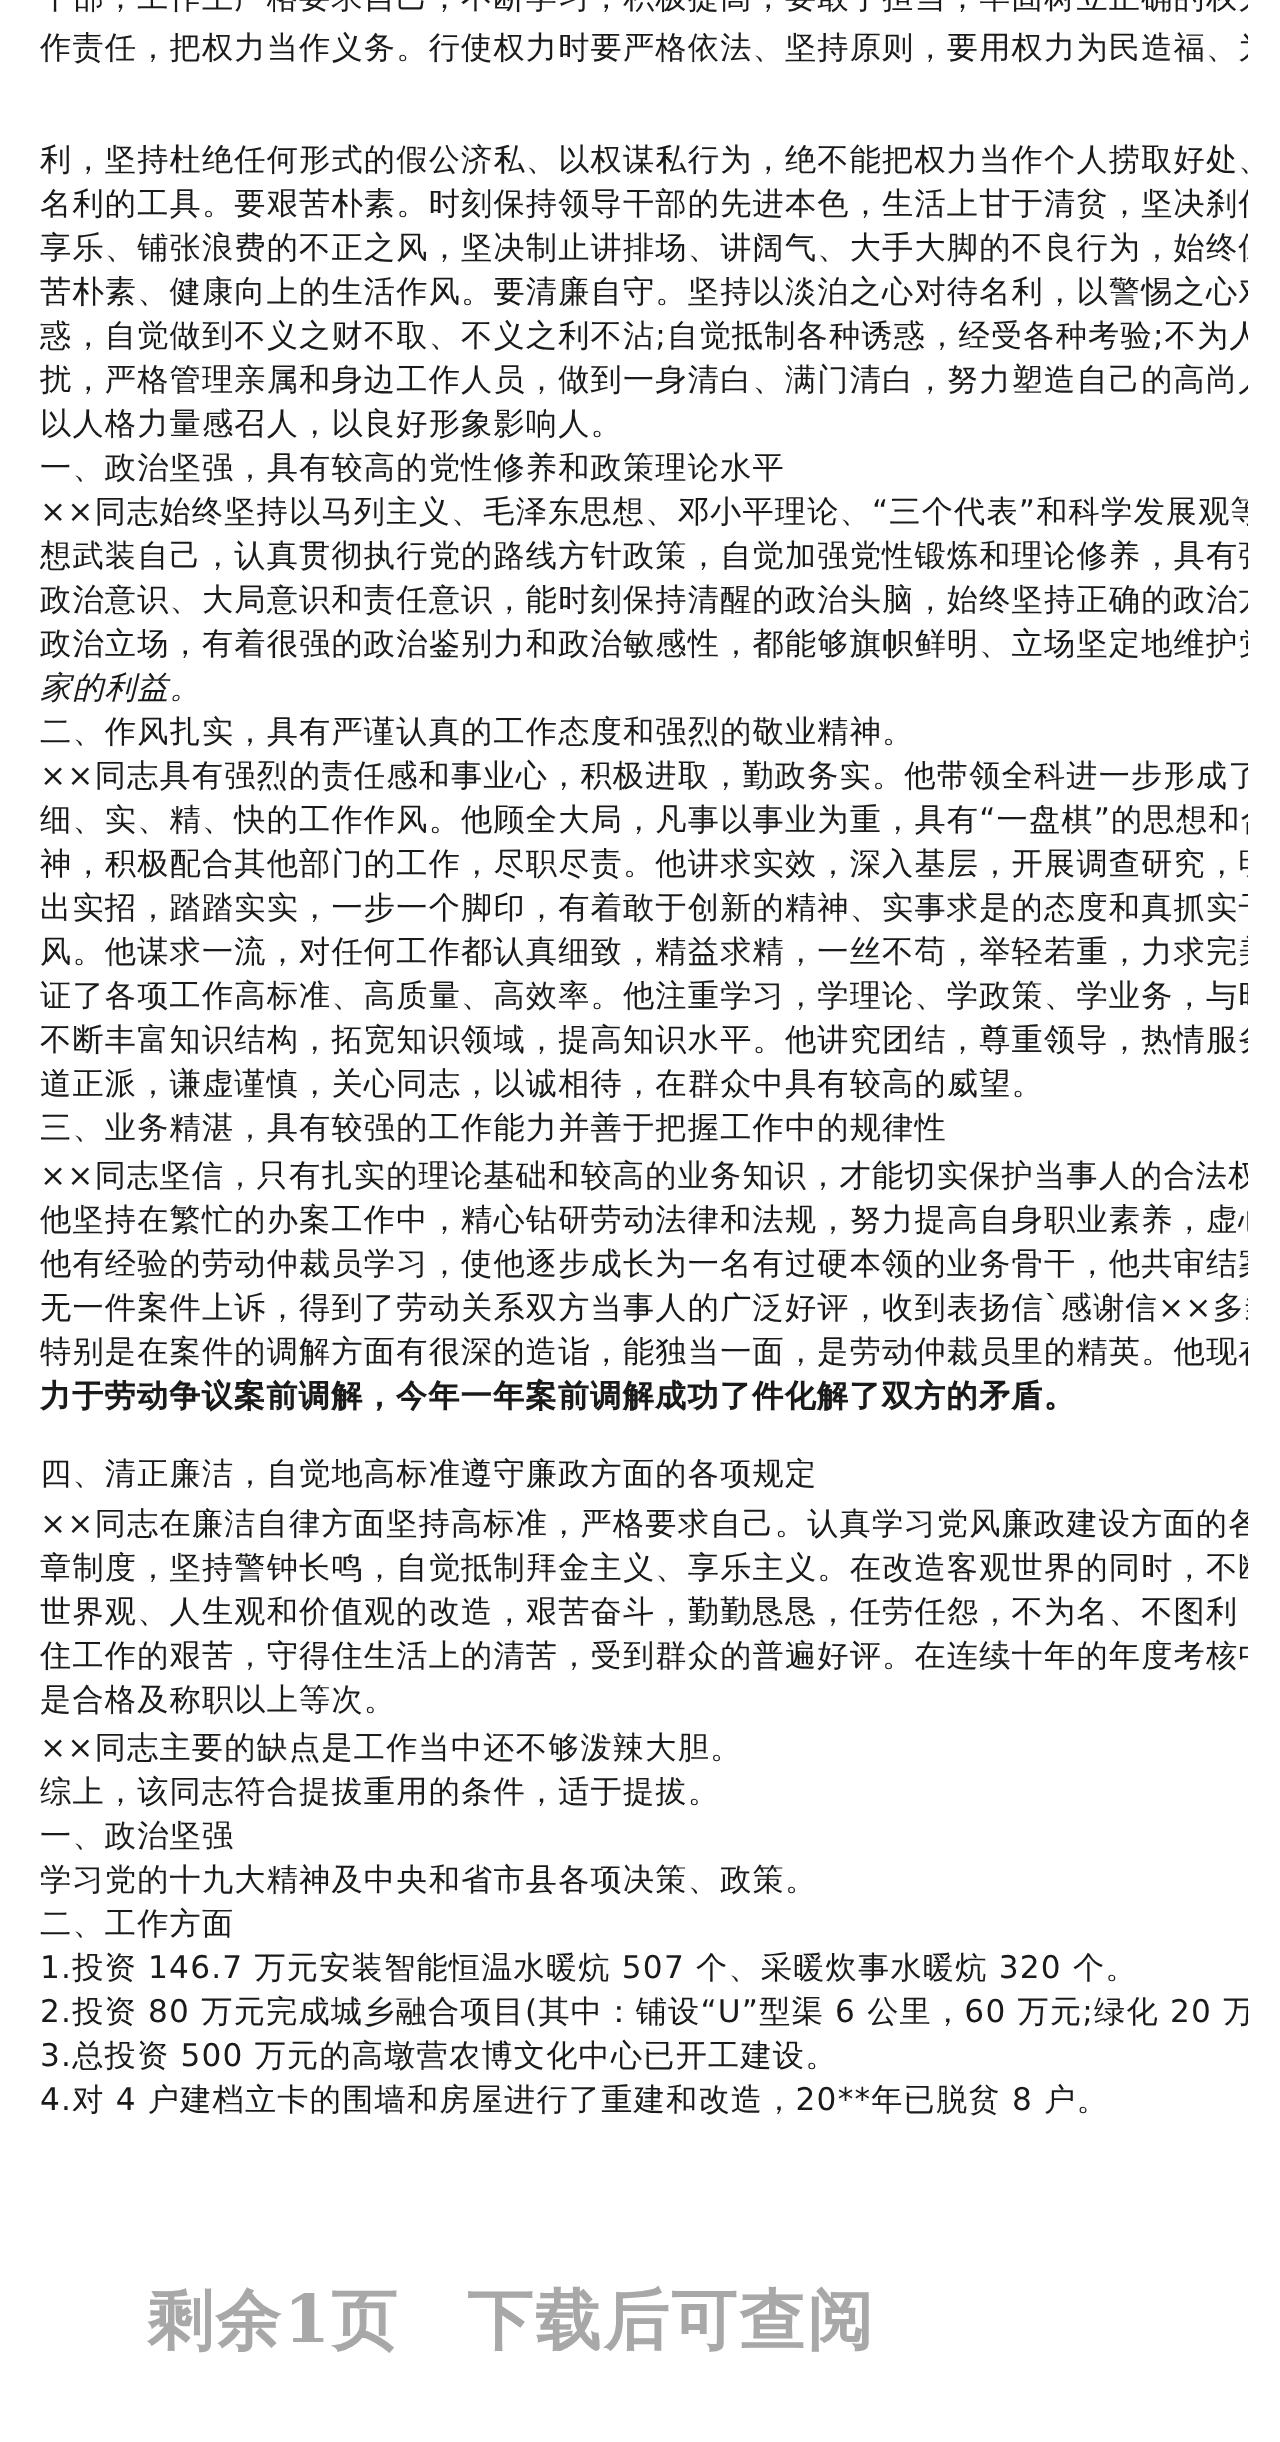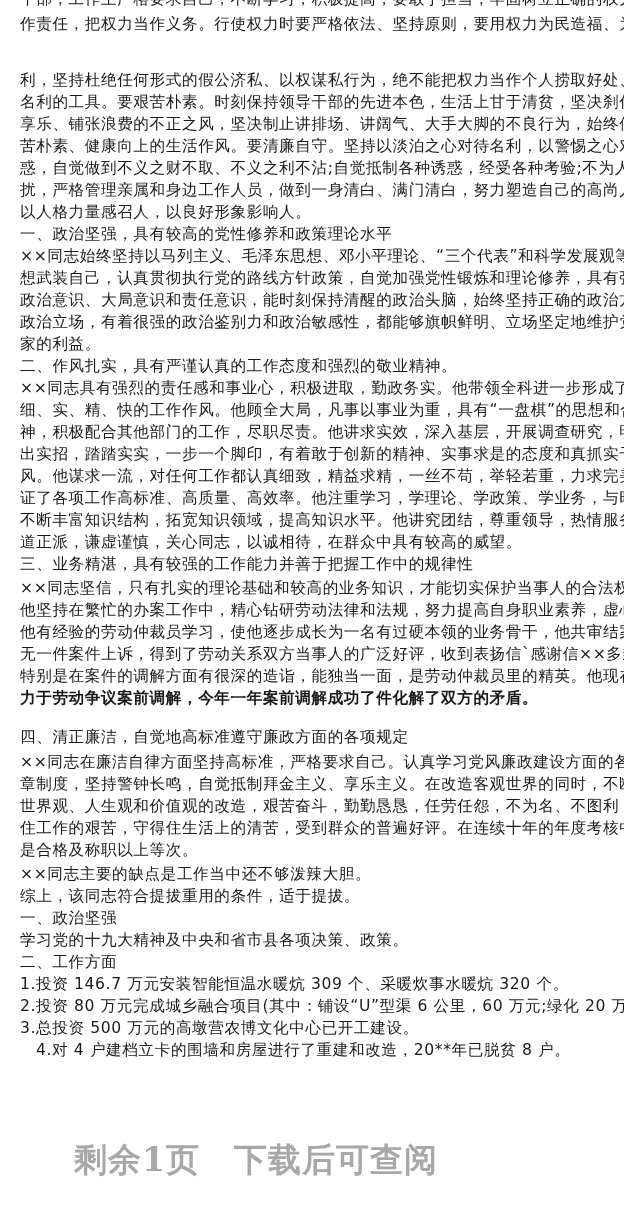--- a/index.html
+++ b/index.html
@@ -63,21 +63,21 @@
       <div class="line" style="top: 113px;">享乐、铺张浪费的不正之风，坚决制止讲排场、讲阔气、大手大脚的不良行为，始终保持艰</div>
       <div class="line" style="top: 135px;">苦朴素、健康向上的生活作风。要清廉自守。坚持以淡泊之心对待名利，以警惕之心对待诱</div>
       <div class="line" style="top: 157px;">惑，自觉做到不义之财不取、不义之利不沾;自觉抵制各种诱惑，经受各种考验;不为人情所</div>
       <div class="line" style="top: 179px;">扰，严格管理亲属和身边工作人员，做到一身清白、满门清白，努力塑造自己的高尚人格，</div>
       <div class="line" style="top: 201px;">以人格力量感召人，以良好形象影响人。</div>
       <div class="line" style="top: 223px;">一、政治坚强，具有较高的党性修养和政策理论水平</div>
       <div class="line" style="top: 245px;">××同志始终坚持以马列主义、毛泽东思想、邓小平理论、“三个代表”和科学发展观等重要思</div>
       <div class="line" style="top: 267px;">想武装自己，认真贯彻执行党的路线方针政策，自觉加强党性锻炼和理论修养，具有强烈的</div>
       <div class="line" style="top: 289px;">政治意识、大局意识和责任意识，能时刻保持清醒的政治头脑，始终坚持正确的政治方向、</div>
       <div class="line" style="top: 311px;">政治立场，有着很强的政治鉴别力和政治敏感性，都能够旗帜鲜明、立场坚定地维护党和国</div>
-      <div class="line" style="top: 333px;">家的利益。</div>
+      <div class="line" style="top: 333px; font-style: italic;">家的利益。</div>
       <div class="line" style="top: 355px;">二、作风扎实，具有严谨认真的工作态度和强烈的敬业精神。</div>
       <div class="line" style="top: 377px;">××同志具有强烈的责任感和事业心，积极进取，勤政务实。他带领全科进一步形成了严、</div>
       <div class="line" style="top: 399px;">细、实、精、快的工作作风。他顾全大局，凡事以事业为重，具有“一盘棋”的思想和合作精</div>
       <div class="line" style="top: 421px;">神，积极配合其他部门的工作，尽职尽责。他讲求实效，深入基层，开展调查研究，明实情，</div>
       <div class="line" style="top: 443px;">出实招，踏踏实实，一步一个脚印，有着敢于创新的精神、实事求是的态度和真抓实干的作</div>
       <div class="line" style="top: 465px;">风。他谋求一流，对任何工作都认真细致，精益求精，一丝不苟，举轻若重，力求完美，保</div>
       <div class="line" style="top: 487px;">证了各项工作高标准、高质量、高效率。他注重学习，学理论、学政策、学业务，与时俱进，</div>
       <div class="line" style="top: 509px;">不断丰富知识结构，拓宽知识领域，提高知识水平。他讲究团结，尊重领导，热情服务，公</div>
       <div class="line" style="top: 531px;">道正派，谦虚谨慎，关心同志，以诚相待，在群众中具有较高的威望。</div>
       <div class="line" style="top: 553px;">三、业务精湛，具有较强的工作能力并善于把握工作中的规律性</div>
@@ -91,22 +91,22 @@
       <div class="line" style="top: 751px;">××同志在廉洁自律方面坚持高标准，严格要求自己。认真学习党风廉政建设方面的各项规</div>
       <div class="line" style="top: 773px;">章制度，坚持警钟长鸣，自觉抵制拜金主义、享乐主义。在改造客观世界的同时，不断加强</div>
       <div class="line" style="top: 795px;">世界观、人生观和价值观的改造，艰苦奋斗，勤勤恳恳，任劳任怨，不为名、不图利，耐得</div>
       <div class="line" style="top: 817px;">住工作的艰苦，守得住生活上的清苦，受到群众的普遍好评。在连续十年的年度考核中，都</div>
       <div class="line" style="top: 839px;">是合格及称职以上等次。</div>
       <div class="line" style="top: 863px;">××同志主要的缺点是工作当中还不够泼辣大胆。</div>
       <div class="line" style="top: 885px;">综上，该同志符合提拔重用的条件，适于提拔。</div>
       <div class="line" style="top: 907px;">一、政治坚强</div>
       <div class="line" style="top: 929px;">学习党的十九大精神及中央和省市县各项决策、政策。</div>
       <div class="line" style="top: 951px;">二、工作方面</div>
-      <div class="line" style="top: 973px;">1.投资 146.7 万元安装智能恒温水暖炕 309 个、采暖炊事水暖炕 320 个。</div>
+      <div class="line" style="top: 973px;">1.投资 146.7 万元安装智能恒温水暖炕 507 个、采暖炊事水暖炕 320 个。</div>
       <div class="line" style="top: 995px;">2.投资 80 万元完成城乡融合项目(其中：铺设“U”型渠 6 公里，60 万元;绿化 20 万元)。</div>
       <div class="line" style="top: 1017px;">3.总投资 500 万元的高墩营农博文化中心已开工建设。</div>
-      <div class="line" style="top: 1039px; margin-left: 16px;">4.对 4 户建档立卡的围墙和房屋进行了重建和改造，20**年已脱贫 8 户。</div>
+      <div class="line" style="top: 1039px;">4.对 4 户建档立卡的围墙和房屋进行了重建和改造，20**年已脱贫 8 户。</div>
     </div>
 
   <div class="watermark">
     <span>剩余1页</span><span class="gap"></span><span>下载后可查阅</span>
   </div>
 </div>
 
 </body></html>

